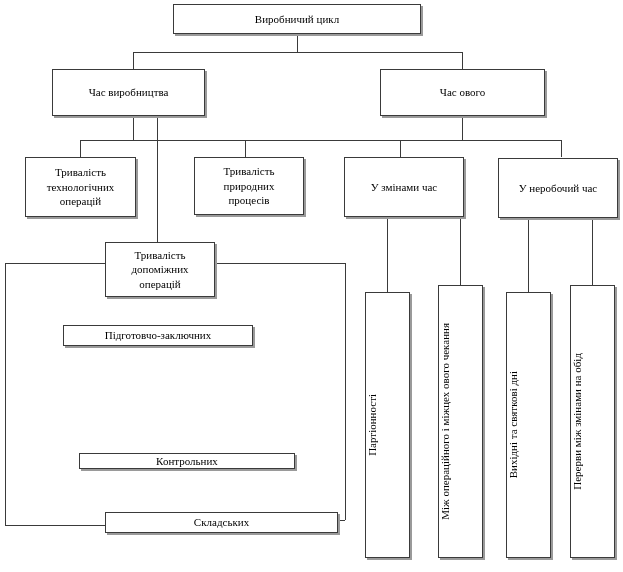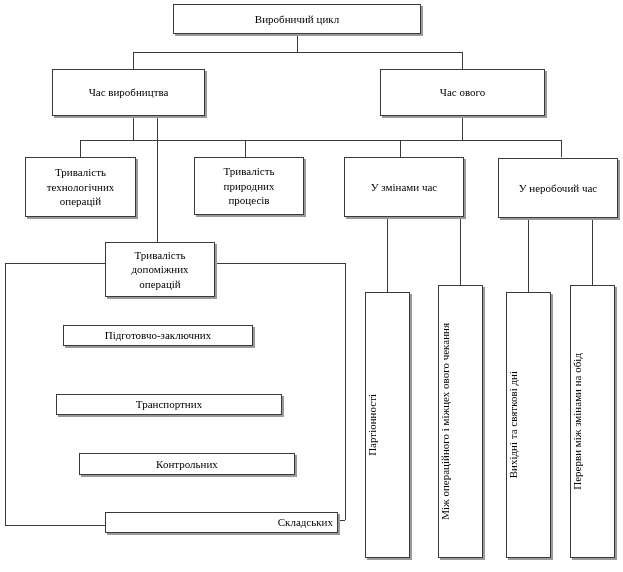--- a/index.html
+++ b/index.html
@@ -131,29 +131,26 @@
   <div class="node shadow" style="left:105px; top:242px; width:110px; height:55px;">
     <span class="node-label">Тривалість
 допоміжних
 операцій</span>
   </div>
 
   <div class="node shadow" style="left:31px; top:325px; width:190px; height:21px;margin-left:32px;">
     <span class="node-label">Підготовчо-заключних</span>
   </div>
 
-  <div class="node shadow" style="left:56px; top:394px; width:226px; height:21px;">
-    <span class="node-label">Транспортних</span>
-  </div>
 
-  <div class="node shadow" style="left:79px; top:453px; width:216px; height:22px;">
+  <div class="node shadow" style="left:79px; top:453px; width:216px; height:16px;">
     <span class="node-label">Контрольних</span>
   </div>
 
-  <div class="node shadow" style="left:105px; top:512px; width:233px; height:21px;text-align:right;">
+  <div class="node shadow" style="left:105px; top:512px; width:233px; height:21px;">
     <span class="node-label">Складських</span>
   </div>
 
   <div class="node shadow vertical" style="left:365px; top:292px; width:45px; height:266px;">
     <span class="node-label">Партіонності</span>
   </div>
 
   <div class="node shadow vertical" style="left:438px; top:285px; width:45px; height:273px;">
     <span class="node-label">Між операційного і міжцех ового чекання</span>
   </div>

